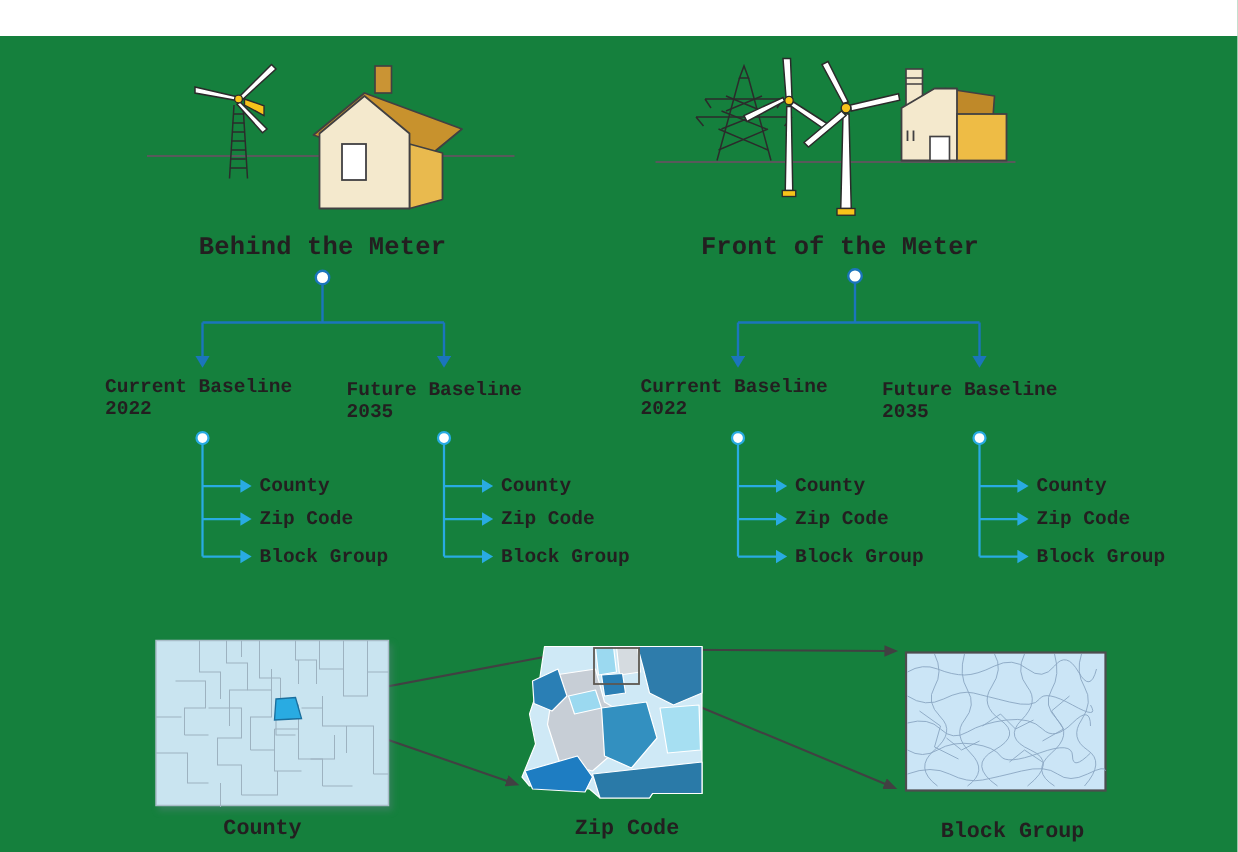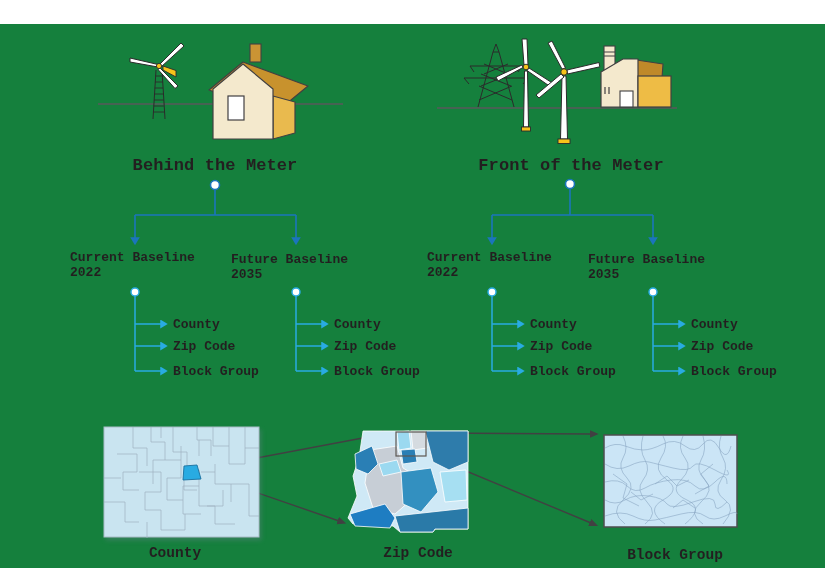--- a/index.html
+++ b/index.html
@@ -77,21 +77,21 @@
       <path d="M174,16 h11 M174,20 h11" stroke="#414042" stroke-width="1"></path>
       <path d="M196,42 L200,23 L233,28 L232,42 Z" fill="#bf8929" stroke="#414042" stroke-width="1.1" stroke-linejoin="round"></path>
       <path d="M171,71 L171,36 L193,23 L208,23 L208,71 Z" fill="#f4e9cd" stroke="#414042" stroke-width="1.2" stroke-linejoin="round"></path>
       <rect x="208" y="40" width="33" height="31" fill="#eebc45" stroke="#414042" stroke-width="1.2"></rect>
       <rect x="190" y="55" width="13" height="16" fill="#ffffff" stroke="#414042" stroke-width="1.1"></rect>
       <path d="M175,51 v7 M179,51 v7" stroke="#414042" stroke-width="1.2"></path>
     </g>
   </svg>
 
   <div class="section-title" style="left:115px;top:132px;width:200px">Behind the Meter</div>
-  <div class="section-title" style="left:471px;top:132px;width:200px">Front of the Meter</div>
+  <div class="section-title" style="left:460px;top:132px;width:200px">Front of the Meter</div>
 
   <svg class="abs" style="left:0;top:0;pointer-events:none" width="825" height="568" viewBox="0 0 825 568">
     <defs>
       <marker id="arrB" markerWidth="7" markerHeight="7" refX="0.5" refY="3" orient="auto">
         <path d="M0,0 L5,3 L0,6 Z" fill="#1b75bc"></path>
       </marker>
       <marker id="arrC" markerWidth="7" markerHeight="7" refX="0.5" refY="3" orient="auto">
         <path d="M0,0 L5,3 L0,6 Z" fill="#29abe2"></path>
       </marker>
       <marker id="arrG" markerWidth="8" markerHeight="7" refX="1" refY="2.75" orient="auto">

